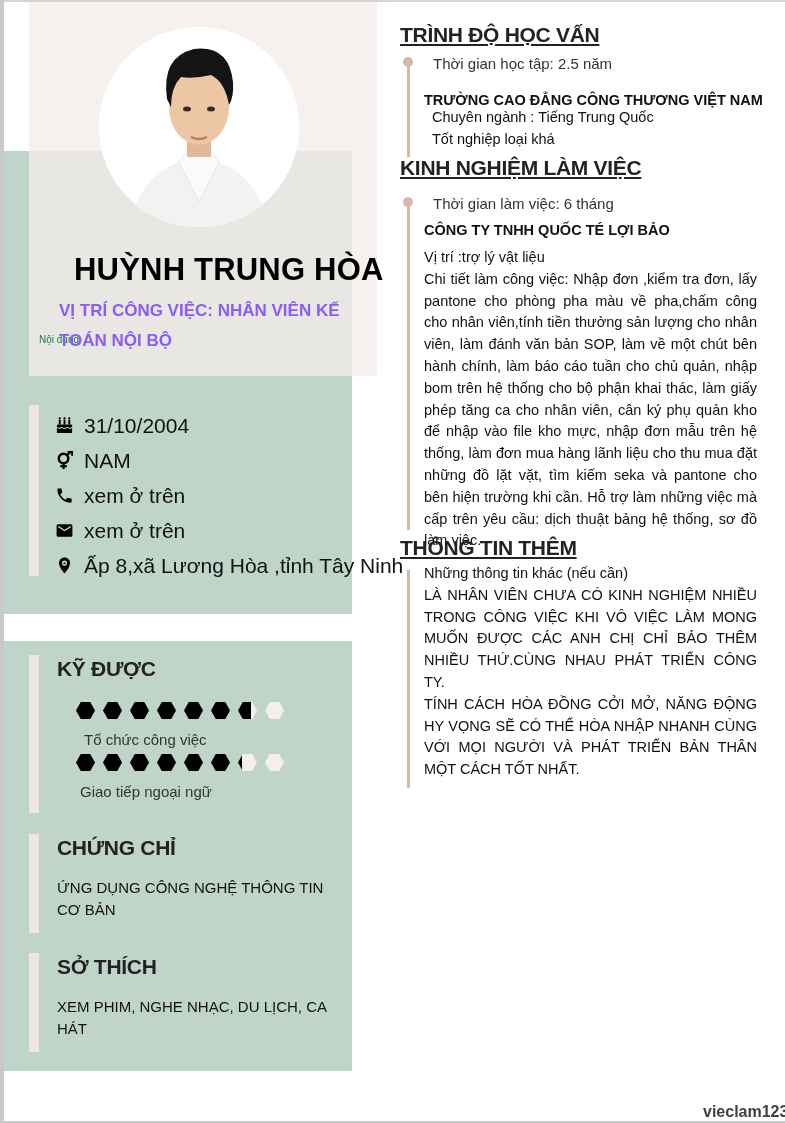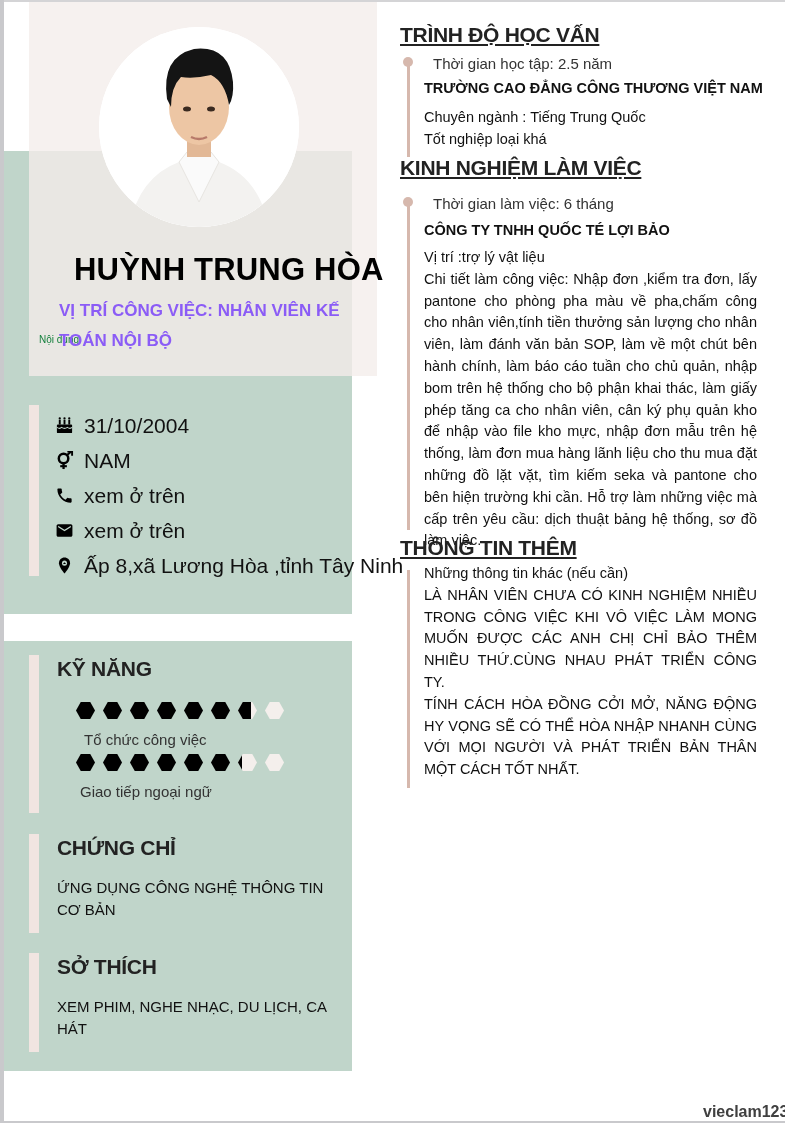--- a/index.html
+++ b/index.html
@@ -130,21 +130,21 @@
           <path d="M12 2C8.1 2 5 5.1 5 9c0 5.2 7 13 7 13s7-7.8 7-13c0-3.9-3.1-7-7-7z" fill="#000"></path>
           <circle cx="12" cy="9" r="3.2" fill="#c0d5ca"></circle>
           <path d="M10 10 L12 8 L14 10 Z" fill="#000"></path>
         </svg>
     </span>
     <span>Ấp 8,xã Lương Hòa ,tỉnh Tây Ninh</span>
   </div>
 </div>
 
 <div class="accent-bar" style="left:29px; top:655px; height:158px;"></div>
-<div class="left-heading" style="top:657px;">KỸ NĂNG</div>
+<div class="left-heading" style="top:657px;">KỸ ĐƯỢC</div>
 
 <div class="skill-row" style="top:702px;">
   <div class="hex full"></div>
   <div class="hex full"></div>
   <div class="hex full"></div>
   <div class="hex full"></div>
   <div class="hex full"></div>
   <div class="hex full"></div>
   <div class="hex">
       <div class="fill" style="width:70%;"></div>
@@ -172,22 +172,22 @@
 <div class="left-text" style="top:877px;">ỨNG DỤNG CÔNG NGHỆ THÔNG TIN CƠ BẢN</div>
 
 <div class="accent-bar" style="left:29px; top:953px; height:99px;"></div>
 <div class="left-heading" style="top:955px;">SỞ THÍCH</div>
 <div class="left-text" style="top:996px;">XEM PHIM, NGHE NHẠC, DU LỊCH, CA HÁT</div>
 
 <div class="right-heading" style="top:23px;">TRÌNH ĐỘ HỌC VẤN</div>
 <div class="timeline-line" style="left:407px; top:60px; height:97px;"></div>
 <div class="timeline-dot" style="left:403px; top:57px;"></div>
 <div class="r-meta" style="top:55px;">Thời gian học tập: 2.5 năm</div>
-<div class="r-org" style="top:80px;text-align:center;">TRƯỜNG CAO ĐẲNG CÔNG THƯƠNG VIỆT NAM</div>
-<div class="r-text" style="top:107px;">
+<div class="r-org" style="top:92px;text-align:center;">TRƯỜNG CAO ĐẲNG CÔNG THƯƠNG VIỆT NAM</div>
+<div class="r-text" style="top:107px;margin-left:8px;">
   <p>Chuyên ngành : Tiếng Trung Quốc</p>
   <p>Tốt nghiệp loại khá</p>
 </div>
 
 <div class="right-heading" style="top:156px;">KINH NGHIỆM LÀM VIỆC</div>
 <div class="timeline-line" style="left:407px; top:200px; height:330px;"></div>
 <div class="timeline-dot" style="left:403px; top:197px;"></div>
 <div class="r-meta" style="top:195px;">Thời gian làm việc: 6 tháng</div>
 <div class="r-org" style="top:222px;">CÔNG TY TNHH QUỐC TÉ LỢI BẢO</div>
 <div class="r-text" style="top:247px;">

